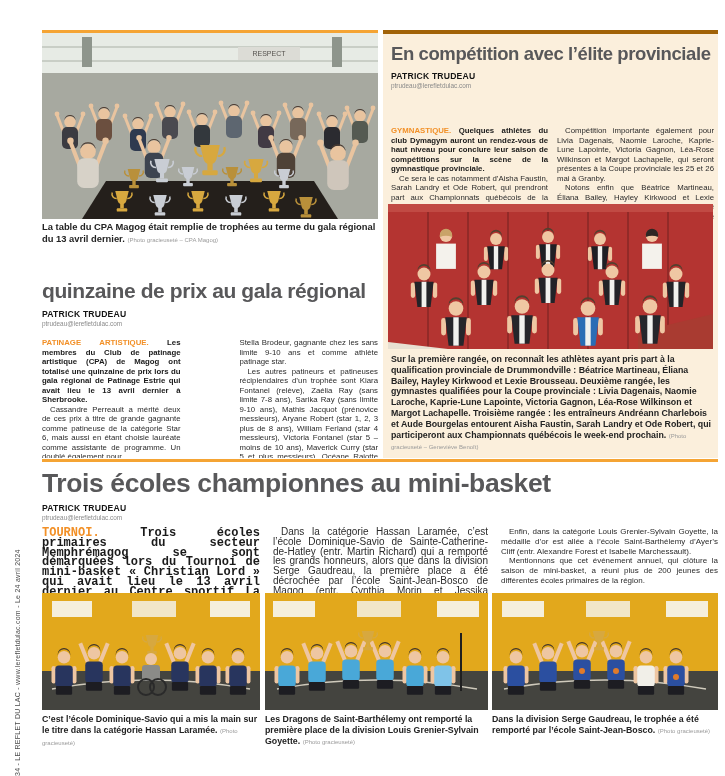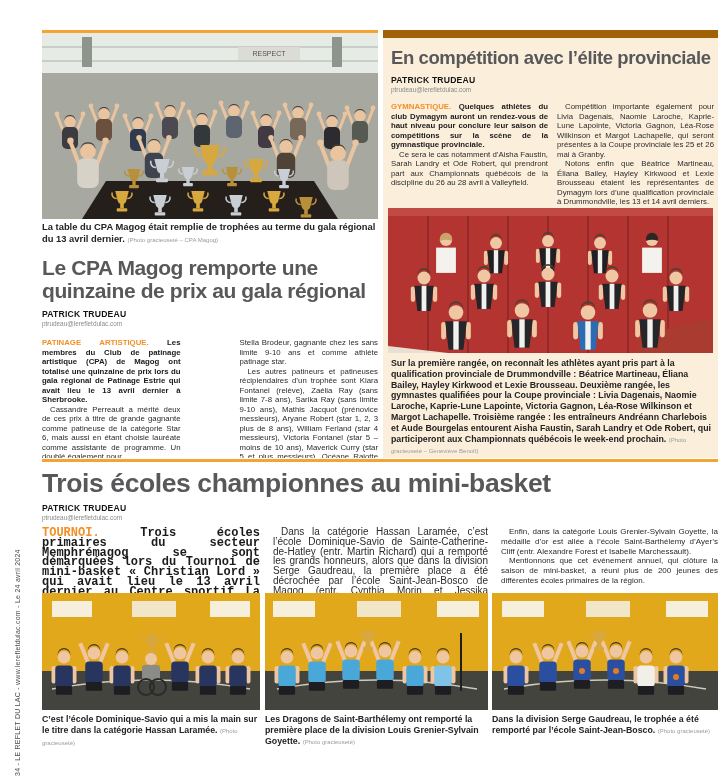--- a/index.html
+++ b/index.html
@@ -20,23 +20,23 @@
   .body-txt{font-size:7.8px;line-height:9.5px;text-align:justify;color:#2b2b2b;}
   .body-txt p{margin:0;}
   .body-txt p.ind{text-indent:8px;}
   .lead{font-weight:bold;color:#1a1a1a;}
   .lead-label{color:#f29027;font-weight:bold;}
   
   .cap{font-weight:bold;color:#232323;font-size:8.8px;line-height:10.8px;text-align:left;}
   .cap-big{font-size:9.4px;line-height:11.8px;}
   .credit{font-weight:normal;font-size:6px;color:#9b9b9b;}
   
-  #panel{left:383px;top:30px;width:335px;height:428px;background:#fbefdc;border-top:8px solid #a16207;box-sizing:border-box;}
+  #panel{left:383px;top:30px;width:335px;height:428px;background:#fbefdc;border-top:4px solid #a16207;box-sizing:border-box;}
   #panel-title{left:8px;top:9px;width:322px;font-size:18.5px;}
-  .cols2{display:flex;gap:9px;}
+  .cols2{display:flex;gap:9px;margin-top:28px;}
   .cols2 .col{width:157px;}
   
   #cpa-title{left:42px;top:256px;width:340px;font-size:21px;line-height:23px;}
   
   #basket-title{left:42px;top:468px;width:676px;font-size:26.5px;}
   .bcol{width:215px;}
   svg{display:block;}
 </style>
 </head>
 <body>
@@ -186,21 +186,21 @@
         <use href="#gymn" transform="translate(262,116) scale(1.35)" color="#26262b"></use>
       </g>
     </svg>
     <div class="abs cap" style="left:8px;top:320px;width:322px;">
       <span>Sur la première rangée, on reconnaît les athlètes ayant pris part à la qualification provinciale de Drummondville : Béatrice Martineau, Éliana Bailey, Hayley Kirkwood et Lexie Brousseau. Deuxième rangée, les gymnastes qualifiées pour la Coupe provinciale : Livia Dagenais, Naomie Laroche, Kaprie-Lune Lapointe, Victoria Gagnon, Léa-Rose Wilkinson et Margot Lachapelle. Troisième rangée : les entraîneurs Andréann Charlebois et Aude Bourgelas entourent Aisha Faustin, Sarah Landry et Ode Robert, qui participeront aux Championnats québécois le week-end prochain.</span>
       <span class="credit">(Photo gracieuseté – Geneviève Benoît)</span>
     </div>
   </div>
 
   <h1 id="cpa-title" class="abs hl">
-    <span>Le CPA Magog remporte une</span><br>
+    <br>
     <span>quinzaine de prix au gala régional</span>
   </h1>
   <div class="abs" style="left:42px;top:309px;">
     <div class="auth-name">PATRICK TRUDEAU</div>
     <div class="auth-mail">ptrudeau@lerefletdulac.com</div>
   </div>
   <div class="abs body-txt" style="left:42px;top:338px;width:336px;height:120px;display:flex;gap:23px;overflow:hidden;">
     <div style="width:162px;">
       <p class="lead"><span class="lead-label">PATINAGE ARTISTIQUE.</span> <span>Les membres du Club de patinage artistique (CPA) de Magog ont totalisé une quinzaine de prix lors du gala régional de Patinage Estrie qui avait lieu le 13 avril dernier à Sherbrooke.</span></p>
       <p class="ind">Cassandre Perreault a mérité deux de ces prix à titre de grande gagnante comme patineuse de la catégorie Star 6, mais aussi en étant choisie lauréate comme assistante de programme. Un doublé également pour</p>

